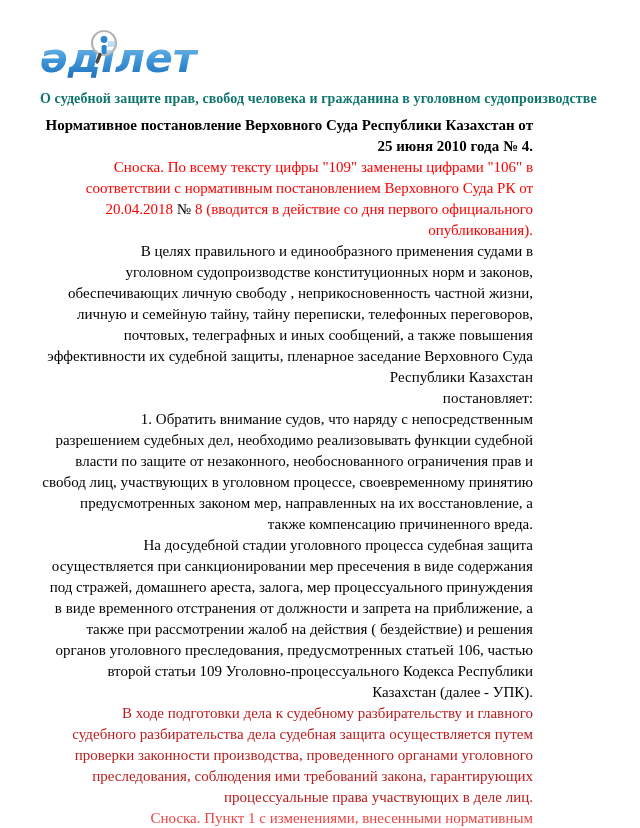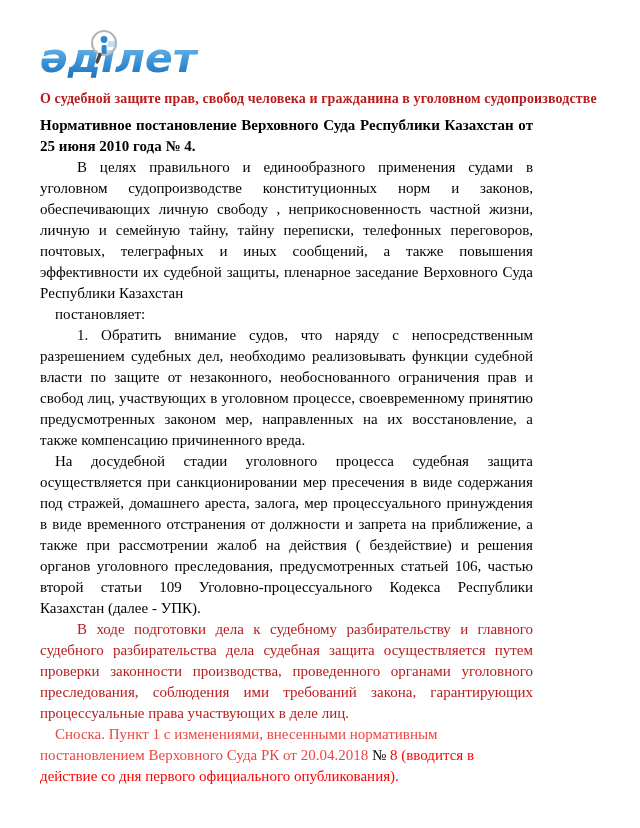--- a/index.html
+++ b/index.html
@@ -15,31 +15,32 @@
     box-sizing: border-box;
     width: 572px;
   }
   .logo-wrap {
     height: 54px;
     margin-bottom: 8px;
   }
   .doc-title {
     font-size: 14px;
     font-weight: bold;
-    color: #b91c1c;
+    color: #0f766e;
     margin: 0 0 6px 0;
     line-height: 21px;
     white-space: nowrap;
     letter-spacing: 0.1px;
   }
   p.para {
     margin: 0;
     font-size: 15px;
     line-height: 21px;
     color: #000000;
+    text-align: right;
   }
   .align-justify { text-align: justify; }
   .align-left    { text-align: left; }
   .indent-none   { text-indent: 0; font-weight: bold; }
   .indent-small  { text-indent: 15px; }
   .indent-large  { text-indent: 37px; }
 </style>
 </head>
 <body>
 
@@ -61,20 +62,21 @@
         <rect x="61.6" y="19" width="5" height="9" rx="1.5" fill="#2f86cc"></rect>
         <line x1="60" y1="28.5" x2="57" y2="36" stroke="#4a4a4a" stroke-width="3.4" stroke-linecap="round"></line>
       </g>
     </svg>
   </div>
 
   <h1 class="doc-title">О судебной защите прав, свобод человека и гражданина в уголовном судопроизводстве</h1>
 
   <div id="document-body">
       <p class="para indent-none align-justify"><span style="color: rgb(0, 0, 0);">Нормативное постановление Верховного Суда Республики Казахстан от 25 июня 2010 года № 4.</span></p>
+      <p class="para indent-small align-justify"><span style="color: rgb(255, 0, 0);">Сноска. По всему тексту цифры "109" заменены цифрами "106" в соответствии с нормативным постановлением Верховного Суда РК от 20.04.2018 </span><span style="color: rgb(0, 0, 0);">№</span><span style="color: rgb(255, 0, 0);"> 8 (вводится в действие со дня первого официального опубликования).</span></p>
       <p class="para indent-large align-justify"><span style="color: rgb(0, 0, 0);">В целях правильного и единообразного применения судами в уголовном судопроизводстве конституционных норм и законов, обеспечивающих личную свободу , неприкосновенность частной жизни, личную и семейную тайну, тайну переписки, телефонных переговоров, почтовых, телеграфных и иных сообщений, а также повышения эффективности их судебной защиты, пленарное заседание Верховного Суда Республики Казахстан</span></p>
       <p class="para indent-small align-left"><span style="color: rgb(0, 0, 0);">постановляет:</span></p>
       <p class="para indent-large align-justify"><span style="color: rgb(0, 0, 0);">1. Обратить внимание судов, что наряду с непосредственным разрешением судебных дел, необходимо реализовывать функции судебной власти по защите от незаконного, необоснованного ограничения прав и свобод лиц, участвующих в уголовном процессе, своевременному принятию предусмотренных законом мер, направленных на их восстановление, а также компенсацию причиненного вреда.</span></p>
       <p class="para indent-small align-justify"><span style="color: rgb(0, 0, 0);">На досудебной стадии уголовного процесса судебная защита осуществляется при санкционировании мер пресечения в виде содержания под стражей, домашнего ареста, залога, мер процессуального принуждения в виде временного отстранения от должности и запрета на приближение, а также при рассмотрении жалоб на действия ( бездействие) и решения органов уголовного преследования, предусмотренных статьей 106, частью второй статьи 109 Уголовно-процессуального Кодекса Республики Казахстан (далее - УПК).</span></p>
       <p class="para indent-large align-justify"><span style="color: #b91c1c;">В ходе подготовки дела к судебному разбирательству и главного судебного разбирательства дела судебная защита осуществляется путем проверки законности производства, проведенного органами уголовного преследования, соблюдения ими требований закона, гарантирующих процессуальные права участвующих в деле лиц.</span></p>
       <p class="para indent-small align-left"><span style="color: #ef4444;">Сноска. Пункт 1 с изменениями, внесенными нормативным постановлением Верховного Суда РК от 20.04.2018 </span><span style="color: rgb(0, 0, 0);">№</span><span style="color: rgb(255, 0, 0);"> 8 (вводится в действие со дня первого официального опубликования).</span></p>
     </div>
 
 </div>
 

